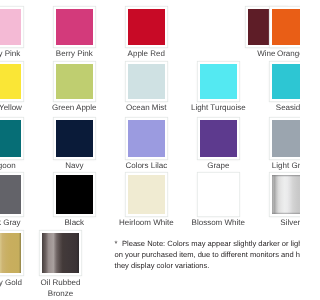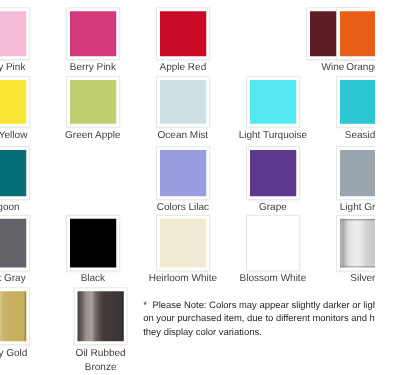--- a/index.html
+++ b/index.html
@@ -90,20 +90,24 @@
       <div class="lbl" style="top: 39.6px;">Ocean Mist</div>
     </div>
     <div class="cell" style="left: 271.8px; top: 63.7px;">
       <div class="sw" style="height: 35.3px; background: rgb(45, 198, 211);"></div>
       <div class="lbl" style="top: 39.6px;">Seaside</div>
     </div>
     <div class="cell" style="left: -16.2px; top: 120.4px;">
       <div class="sw" style="height: 36.4px; background: rgb(6, 110, 118);"></div>
       <div class="lbl" style="top: 40.3px;">Lagoon</div>
     </div>
+    <div class="cell" style="left: 55.8px; top: 120.4px;">
+      <div class="sw" style="height: 36.4px; background: rgb(10, 27, 57);"></div>
+      <div class="lbl" style="top: 40.3px;">Navy</div>
+    </div>
     <div class="cell" style="left: 127.8px; top: 120.4px;">
       <div class="sw" style="height: 36.4px; background: rgb(155, 155, 224);"></div>
       <div class="lbl" style="top: 40.3px;">Colors Lilac</div>
     </div>
     <div class="cell" style="left: 199.8px; top: 120.4px;">
       <div class="sw" style="height: 36.4px; background: rgb(93, 58, 142);"></div>
       <div class="lbl" style="top: 40.3px;">Grape</div>
     </div>
     <div class="cell" style="left: 271.8px; top: 120.4px;">
       <div class="sw" style="height: 36.4px; background: rgb(155, 165, 175);"></div>
@@ -126,17 +130,17 @@
       <div class="lbl" style="top: 43.5px;">Blossom White</div>
     </div>
     <div class="cell" style="left: 271.8px; top: 174.9px;">
       <div class="sw sw-silver" style="height: 39.1px;"></div>
       <div class="lbl" style="top: 43.5px;">Silver</div>
     </div>
     <div class="cell" style="left: -16.2px; top: 233px;">
       <div class="sw sw-gold" style="height: 40.3px;"></div>
       <div class="lbl" style="top: 45.1px;">Shiny Gold</div>
     </div>
-    <div class="cell" style="left: 62px; top: 233px;">
+    <div class="cell" style="left: 42px; top: 233px;">
       <div class="sw sw-bronze" style="height: 40.3px;"></div>
       <div class="lbl wrap" style="top: 45.1px;">Oil Rubbed Bronze</div>
     </div>
   </div>
 
 </body></html>

